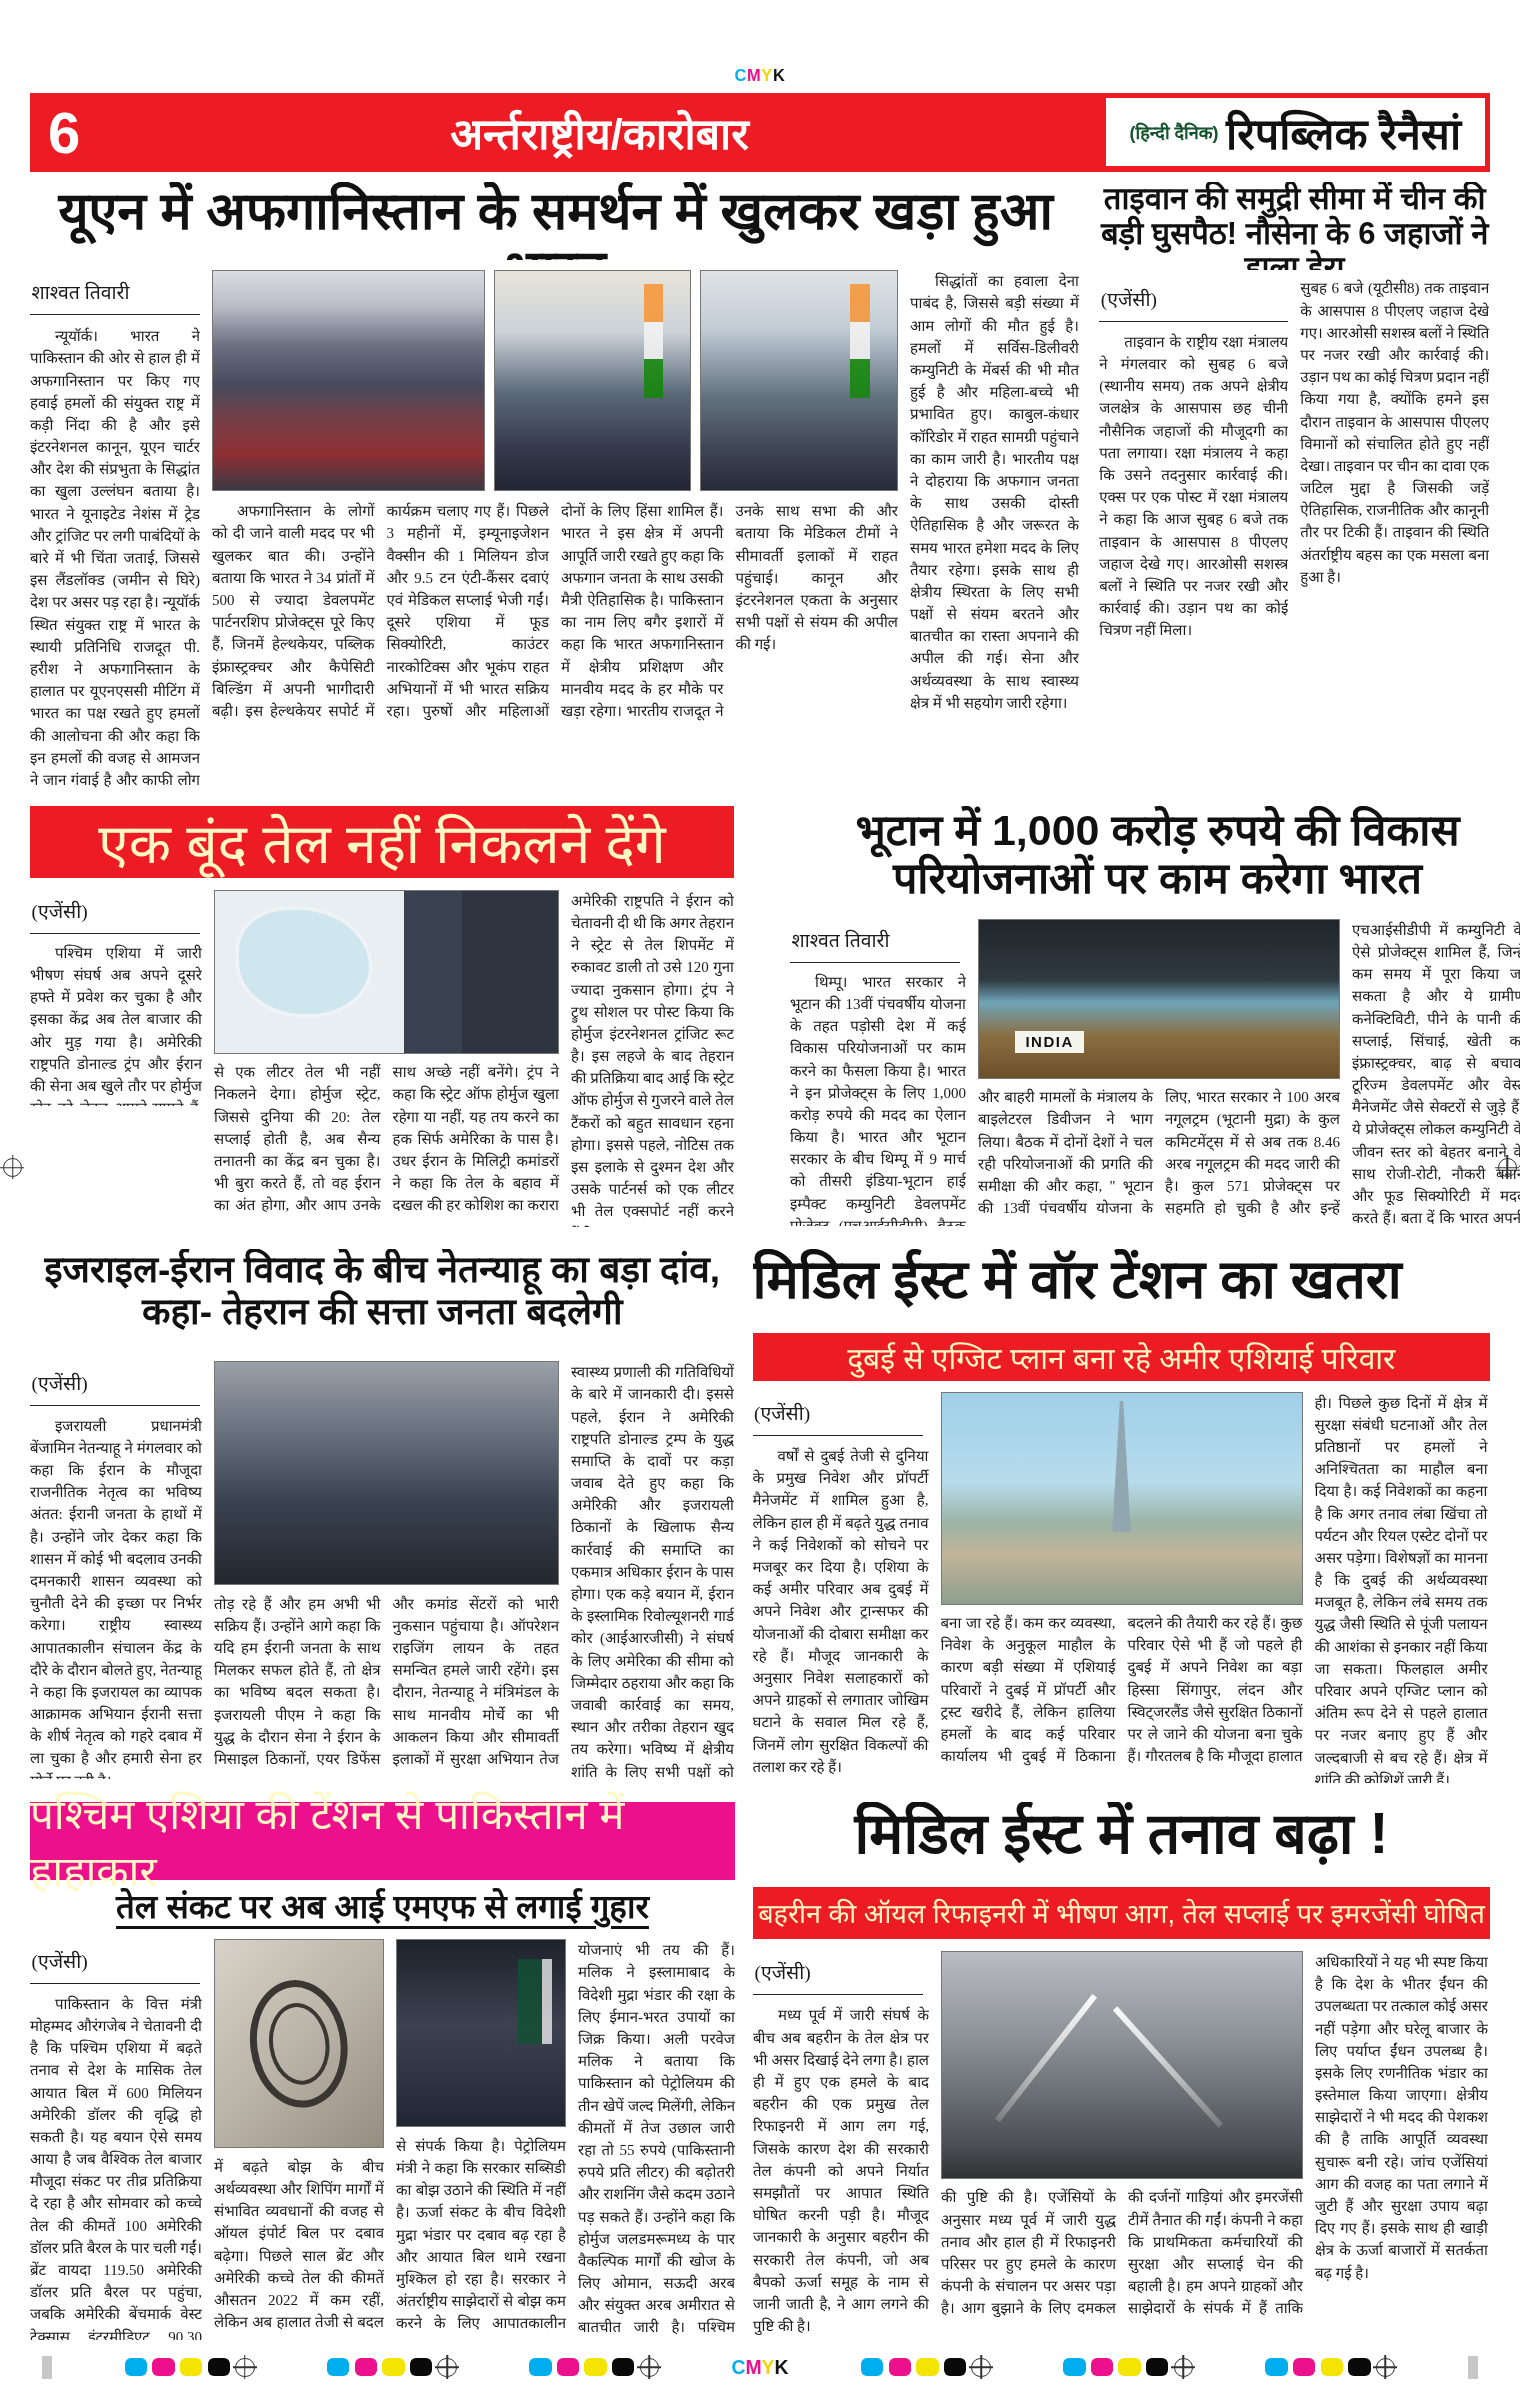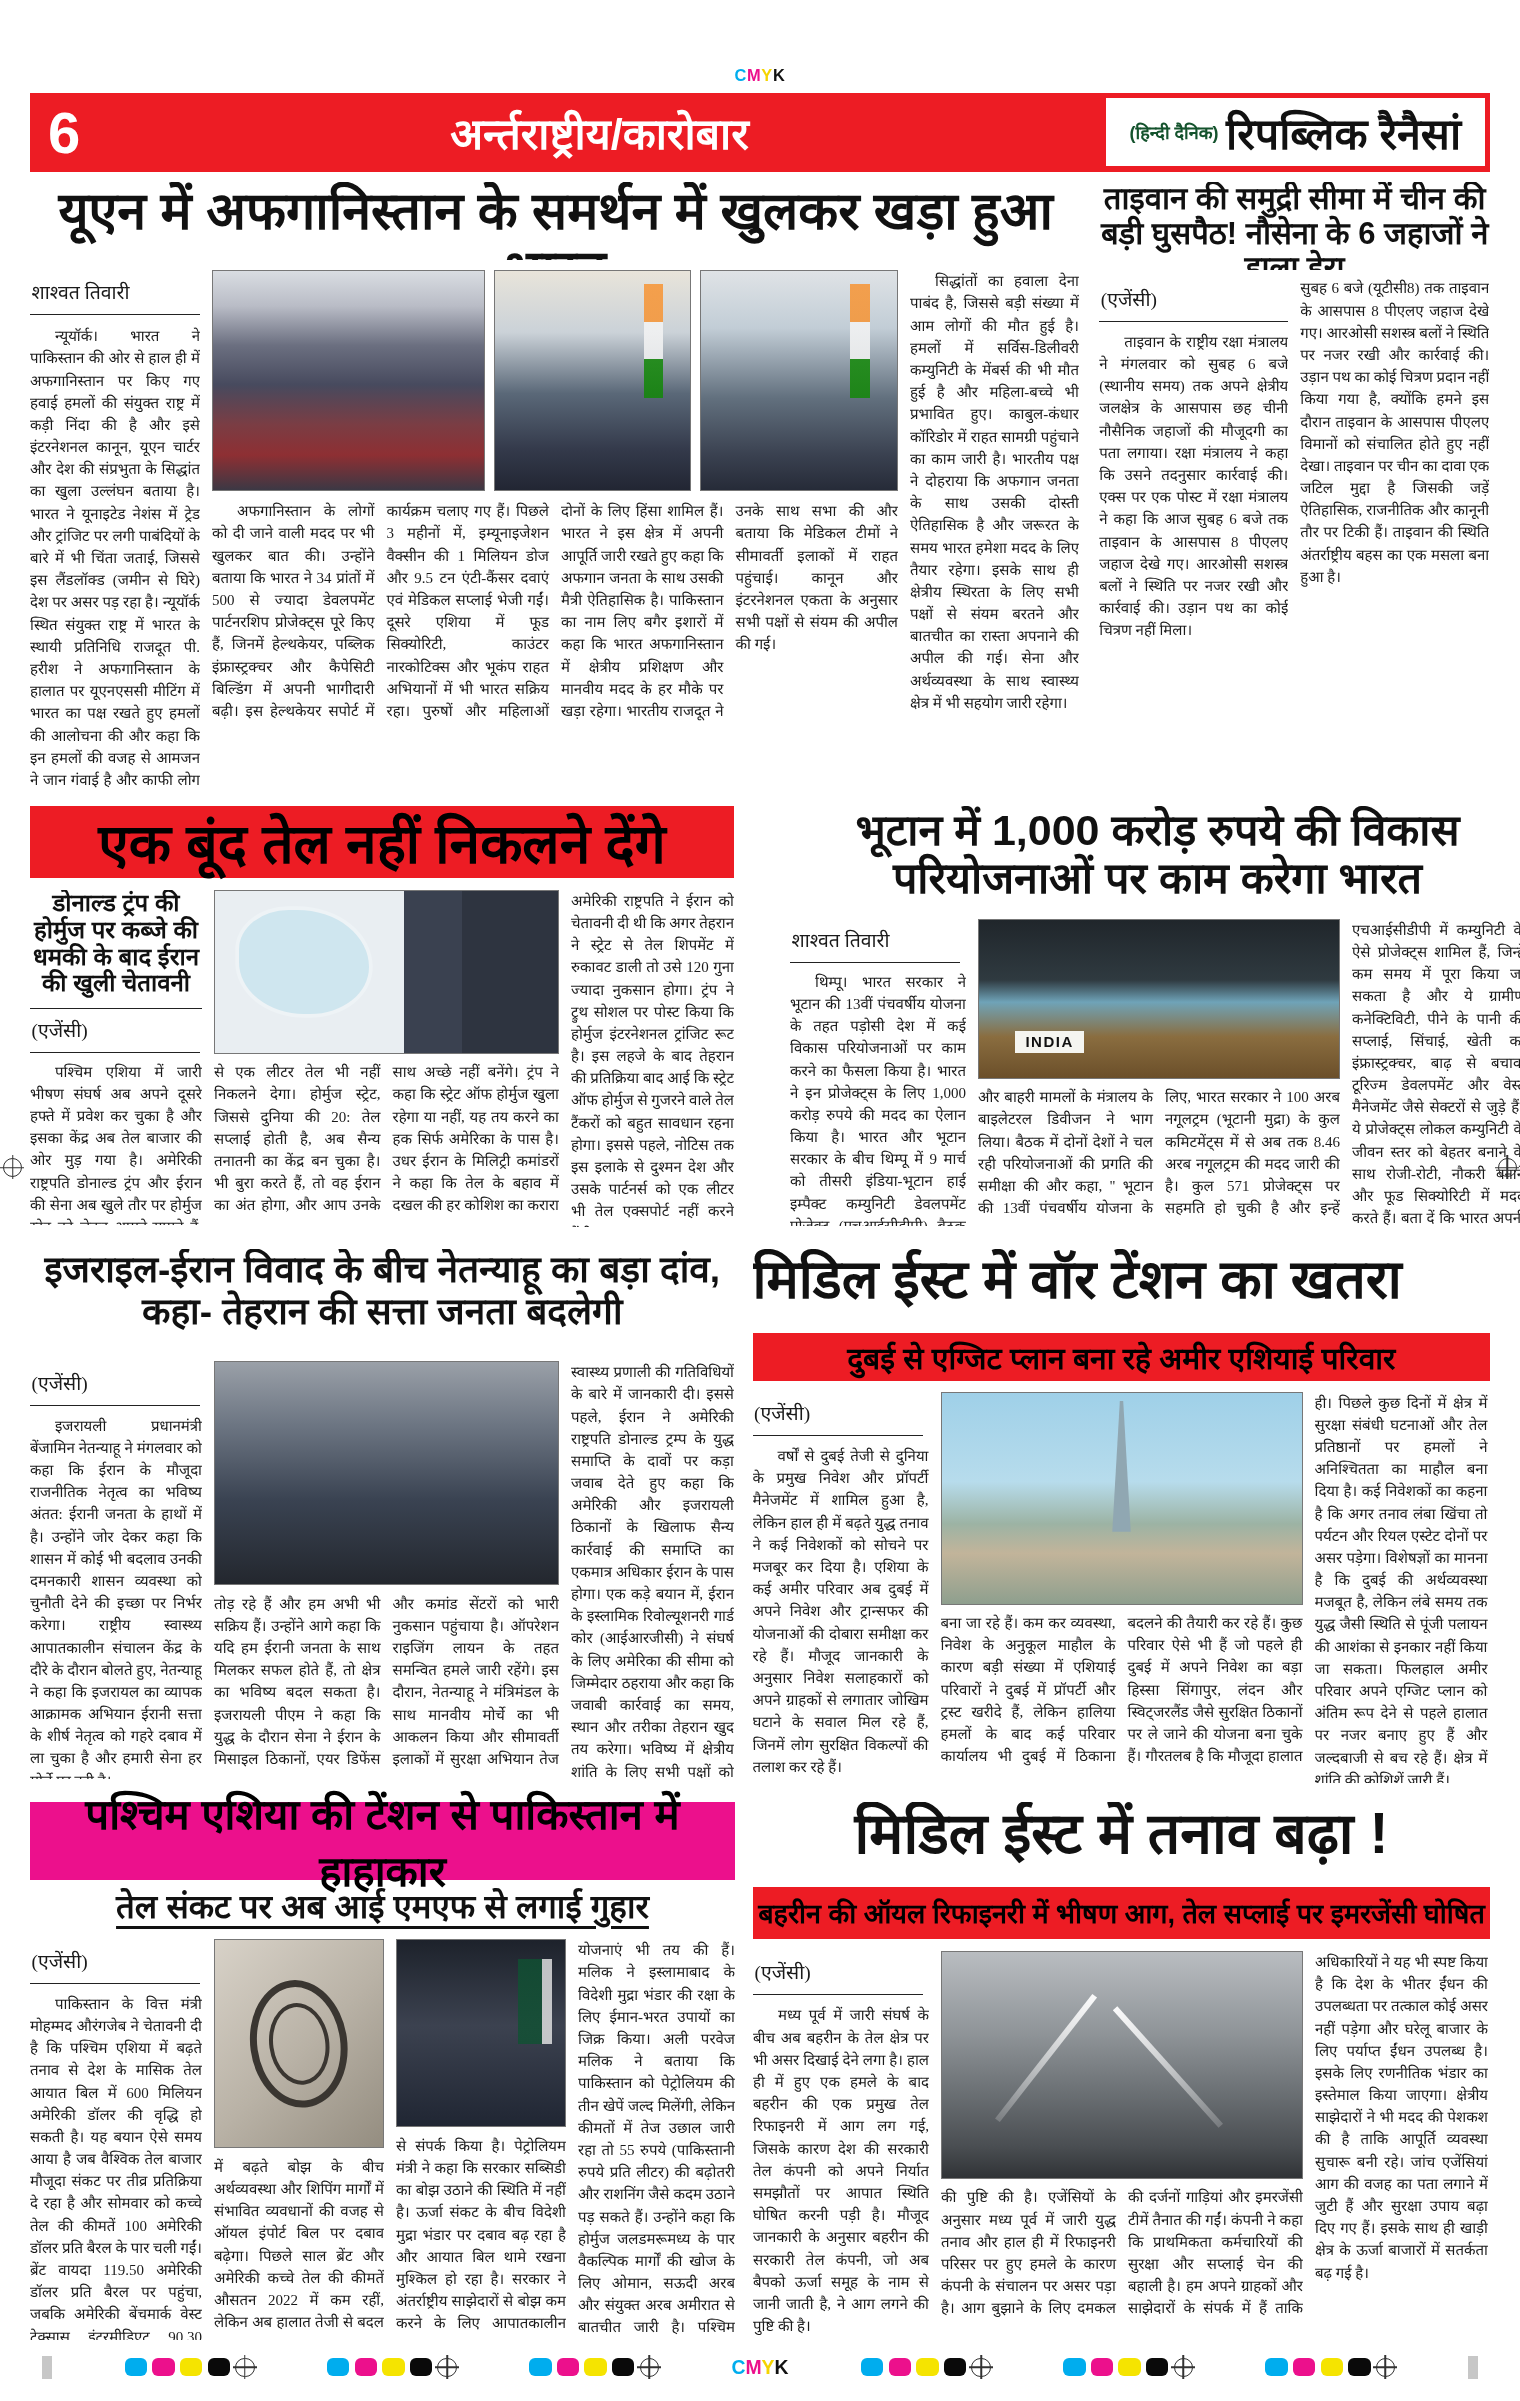--- a/index.html
+++ b/index.html
@@ -31,22 +31,22 @@
   .mh-daily { font-size:18px; font-weight:700; color:#14532d; }
   .mh-name { font-size:43px; font-weight:800; color:#111; }
 
   
   .headline { font-family:"Liberation Sans","DejaVu Sans",sans-serif; font-weight:800; color:#111; line-height:1.12; }
   .byline { font-size:19.4px; padding:7.5px 0 9px 1.5px; border-bottom:1.5px solid #222; width:170px; }
   .body-txt { font-size:15px; line-height:1.48; text-align:justify; text-indent:25px; overflow:hidden; }
   .colblock { overflow:hidden; }
   .mcol2 { column-count:2; column-gap:12px; }
   .mcol4 { column-count:4; column-gap:12px; }
-  .banner { display:flex; align-items:center; justify-content:center; text-align:center;
-    font-family:"Liberation Sans","DejaVu Sans",sans-serif; font-weight:700; color:#000000; }
+  .banner { display:flex; align-items:center; justify-content:center; 
+    font-family:"Liberation Sans","DejaVu Sans",sans-serif; font-weight:400; color:#fef9c3; }
   .red { background:#ed1c24; }
   .pink { background:#ec108c; }
 
   .row { display:flex; gap:18px; }
   .photo { position:relative; border:0.7px solid #777; overflow:hidden; }
 
   
   .ph-meeting { background:linear-gradient(180deg,#d9dde2 0%,#b9bcc6 16%,#6b6f80 34%,#474a5e 52%,#7a3d44 70%,#8e2f33 84%,#3c3844 100%); }
   .ph-exchange1 { background:linear-gradient(180deg,#e8e4da 0%,#cbd2d8 28%,#5a6878 56%,#33394a 82%,#222633 100%); }
   .ph-exchange1::before, .ph-exchange2::before { content:""; position:absolute; right:14%; top:6%; width:19.4px; height:52%;
@@ -143,21 +143,20 @@
         </div>
       </div>
     </div>
   </div>
 
   <div class="inner row" style="margin-top:13.4px;">
     <div style="width:705px;">
       <div class="banner red" style="height:72px; font-size:55px;">एक बूंद तेल नहीं निकलने देंगे</div>
       <div class="row" style="gap:12px; margin-top:12px; height:337px;">
         <div style="width:172px;" class="colblock">
-          <div class="headline" style="font-size:24px; text-align:center; border-bottom:1.5px solid #222; padding-bottom:10.4px;">डोनाल्ड ट्रंप की होर्मुज पर कब्जे की धमकी के बाद ईरान की खुली चेतावनी</div>
           <div class="byline" style="border-bottom:1.5px solid #222;">(एजेंसी)</div>
           <div class="body-txt" style="margin-top:7.5px; height:164px;">पश्चिम एशिया में जारी भीषण संघर्ष अब अपने दूसरे हफ्ते में प्रवेश कर चुका है और इसका केंद्र अब तेल बाजार की ओर मुड़ गया है। अमेरिकी राष्ट्रपति डोनाल्ड ट्रंप और ईरान की सेना अब खुले तौर पर होर्मुज स्ट्रेट को लेकर आमने-सामने हैं, जिससे पूरी दुनिया में तेल की सप्लाई को लेकर नया टकराव पैदा हो गया है। अमेरिकी प्रेसिडेंट डोनाल्ड ट्रंप की होर्मुज स्ट्रेट पर कब्जे की धमकी के कुछ ही घंटों बाद ईरान ने चेतावनी दी है कि अगर हमले जारी रहे तो वह मिडिल ईस्ट</div>
         </div>
         <div style="width:345px;">
           <div class="photo ph-trump" style="width:100%; height:164px;"></div>
           <div class="body-txt mcol2 colblock" style="margin-top:7.5px; height:160px; text-indent:0;">से एक लीटर तेल भी नहीं निकलने देगा। होर्मुज स्ट्रेट, जिससे दुनिया की 20: तेल सप्लाई होती है, अब सैन्य तनातनी का केंद्र बन चुका है। भी बुरा करते हैं, तो वह ईरान का अंत होगा, और आप उनके साथ अच्छे नहीं बनेंगे। ट्रंप ने कहा कि स्ट्रेट ऑफ होर्मुज खुला रहेगा या नहीं, यह तय करने का हक सिर्फ अमेरिका के पास है। उधर ईरान के मिलिट्री कमांडरों ने कहा कि तेल के बहाव में दखल की हर कोशिश का करारा जवाब दिया जाएगा। होगा कि वे कुछ भी अच्छा करने की कोशिश न करें, वरना उस देश का अंत हो जाएगा। अगर वे कुछ</div>
         </div>
         <div style="width:163px;" class="colblock">
           <div class="body-txt" style="height:337px; text-indent:0;">अमेरिकी राष्ट्रपति ने ईरान को चेतावनी दी थी कि अगर तेहरान ने स्ट्रेट से तेल शिपमेंट में रुकावट डाली तो उसे 120 गुना ज्यादा नुकसान होगा। ट्रंप ने ट्रुथ सोशल पर पोस्ट किया कि होर्मुज इंटरनेशनल ट्रांजिट रूट है। इस लहजे के बाद तेहरान की प्रतिक्रिया बाद आई कि स्ट्रेट ऑफ होर्मुज से गुजरने वाले तेल टैंकरों को बहुत सावधान रहना होगा। इससे पहले, नोटिस तक इस इलाके से दुश्मन देश और उसके पार्टनर्स को एक लीटर भी तेल एक्सपोर्ट नहीं करने देंगी।</div>
         </div>

